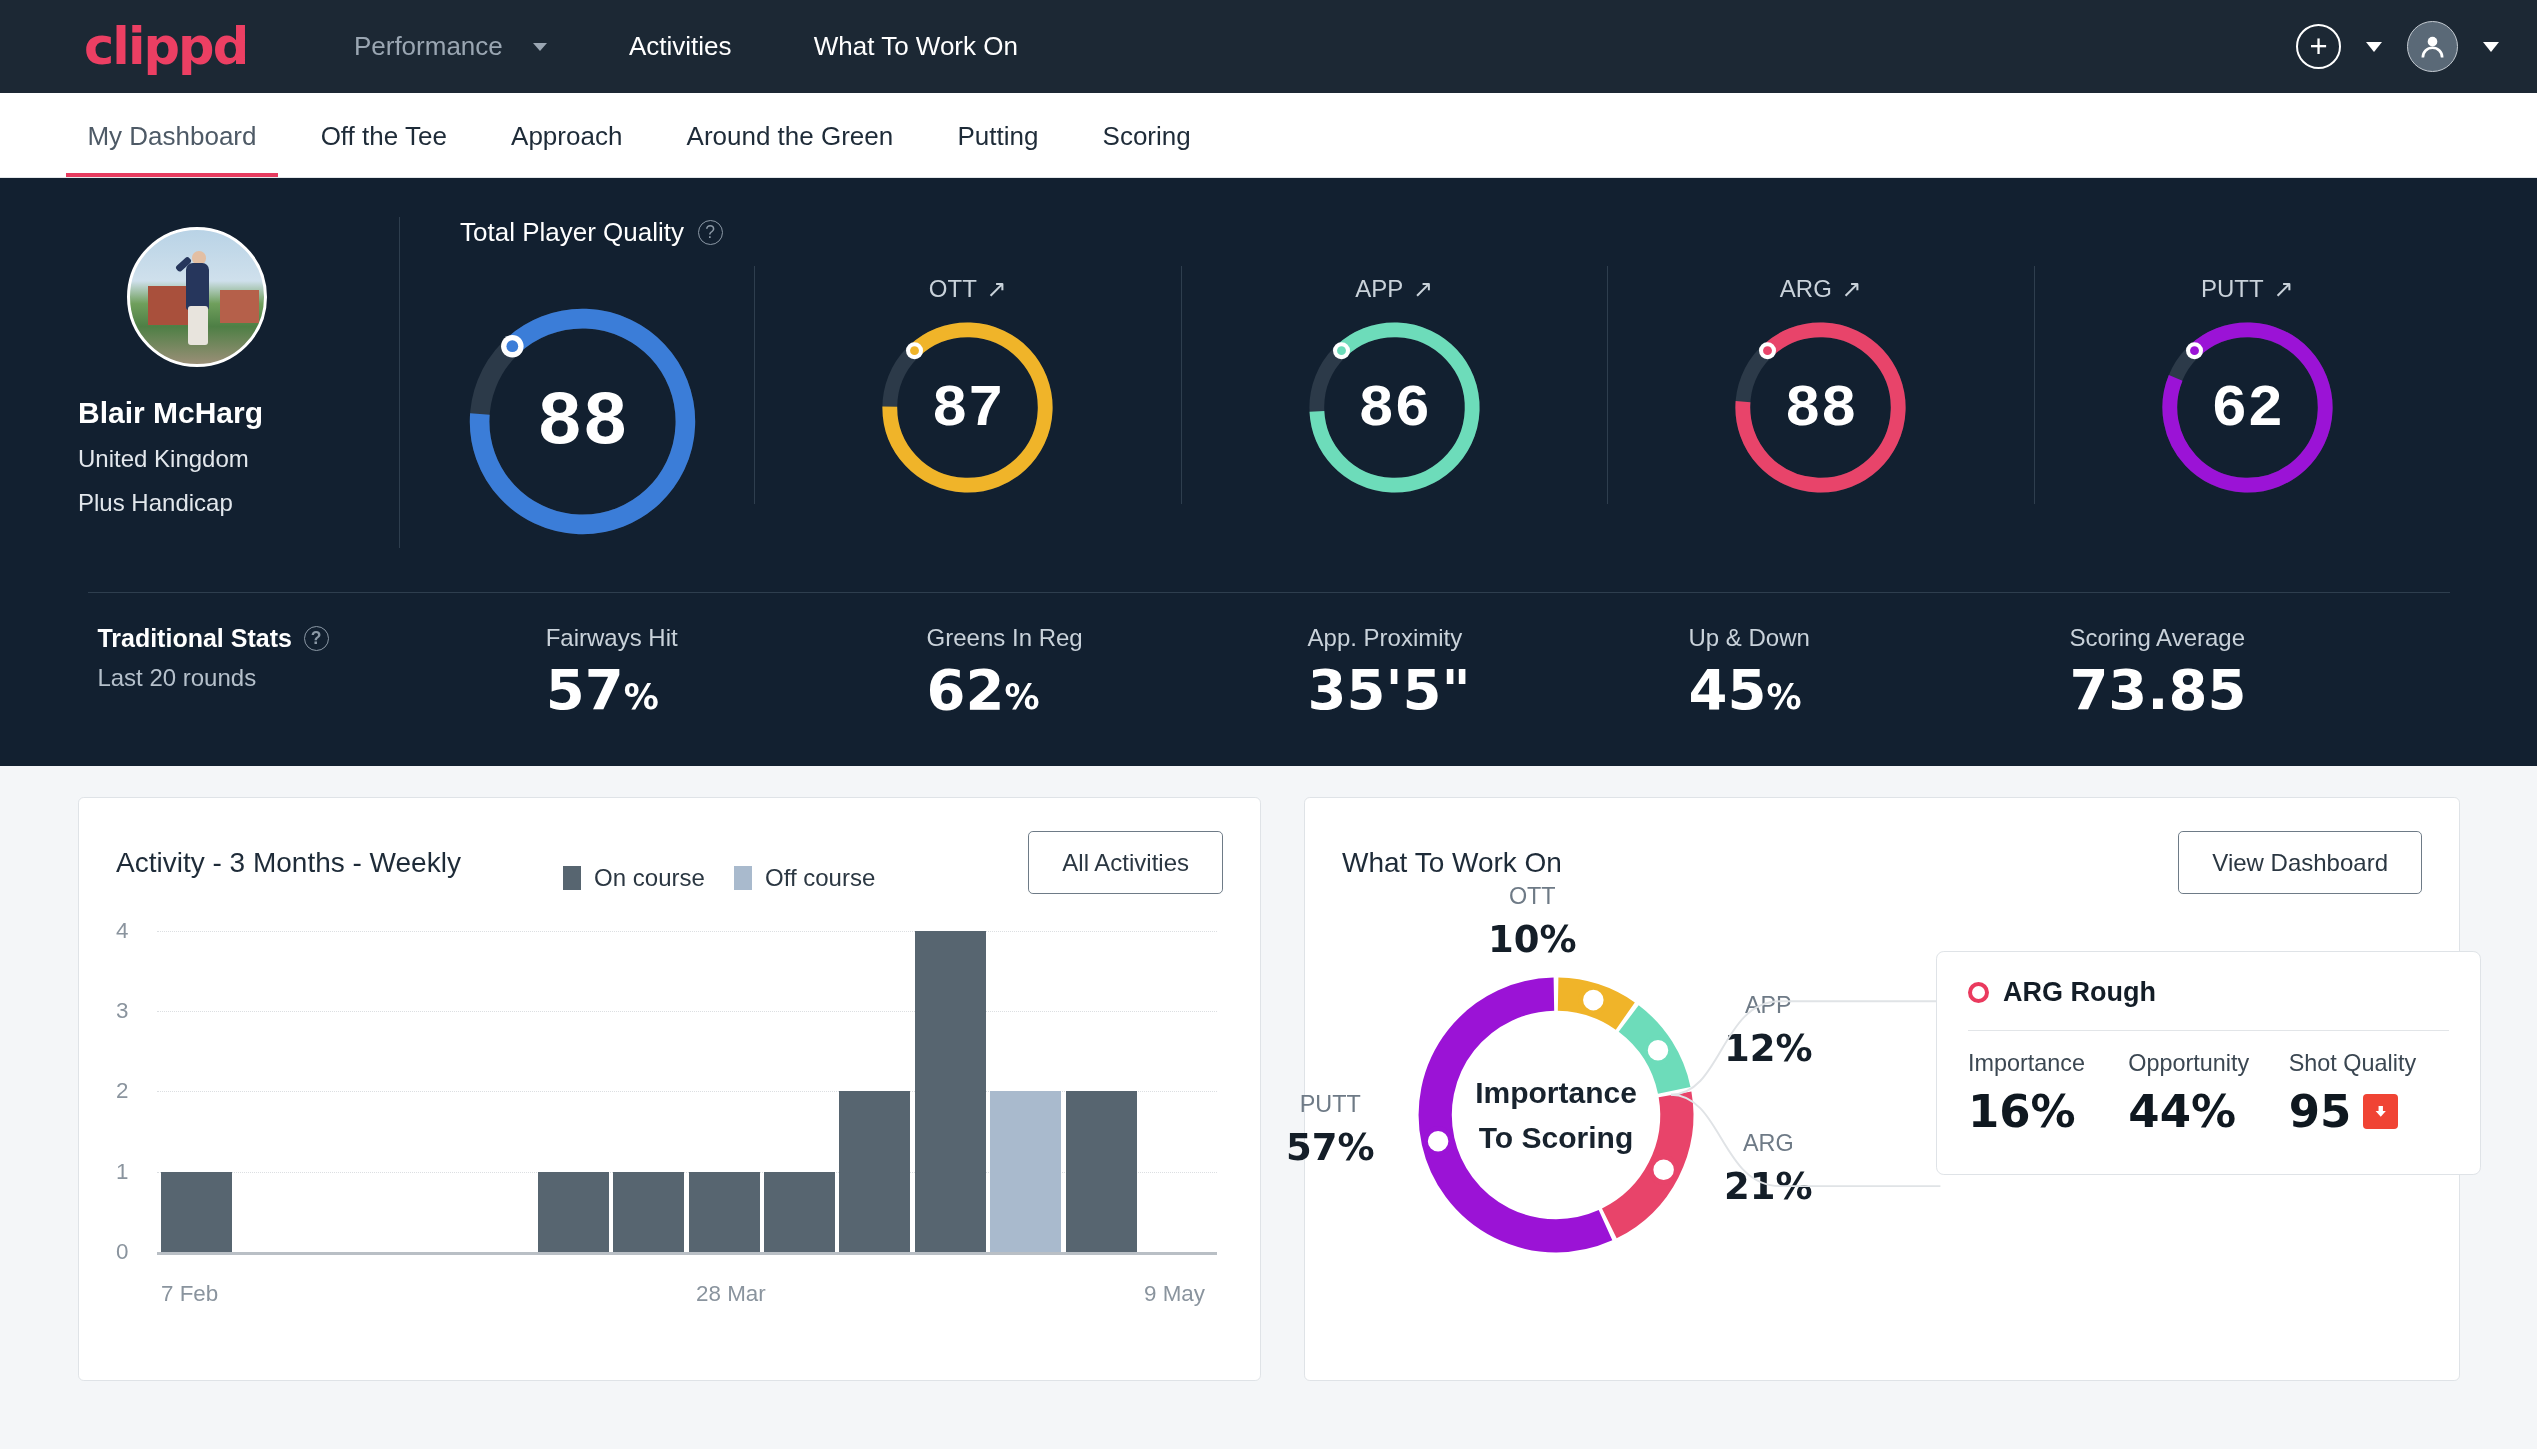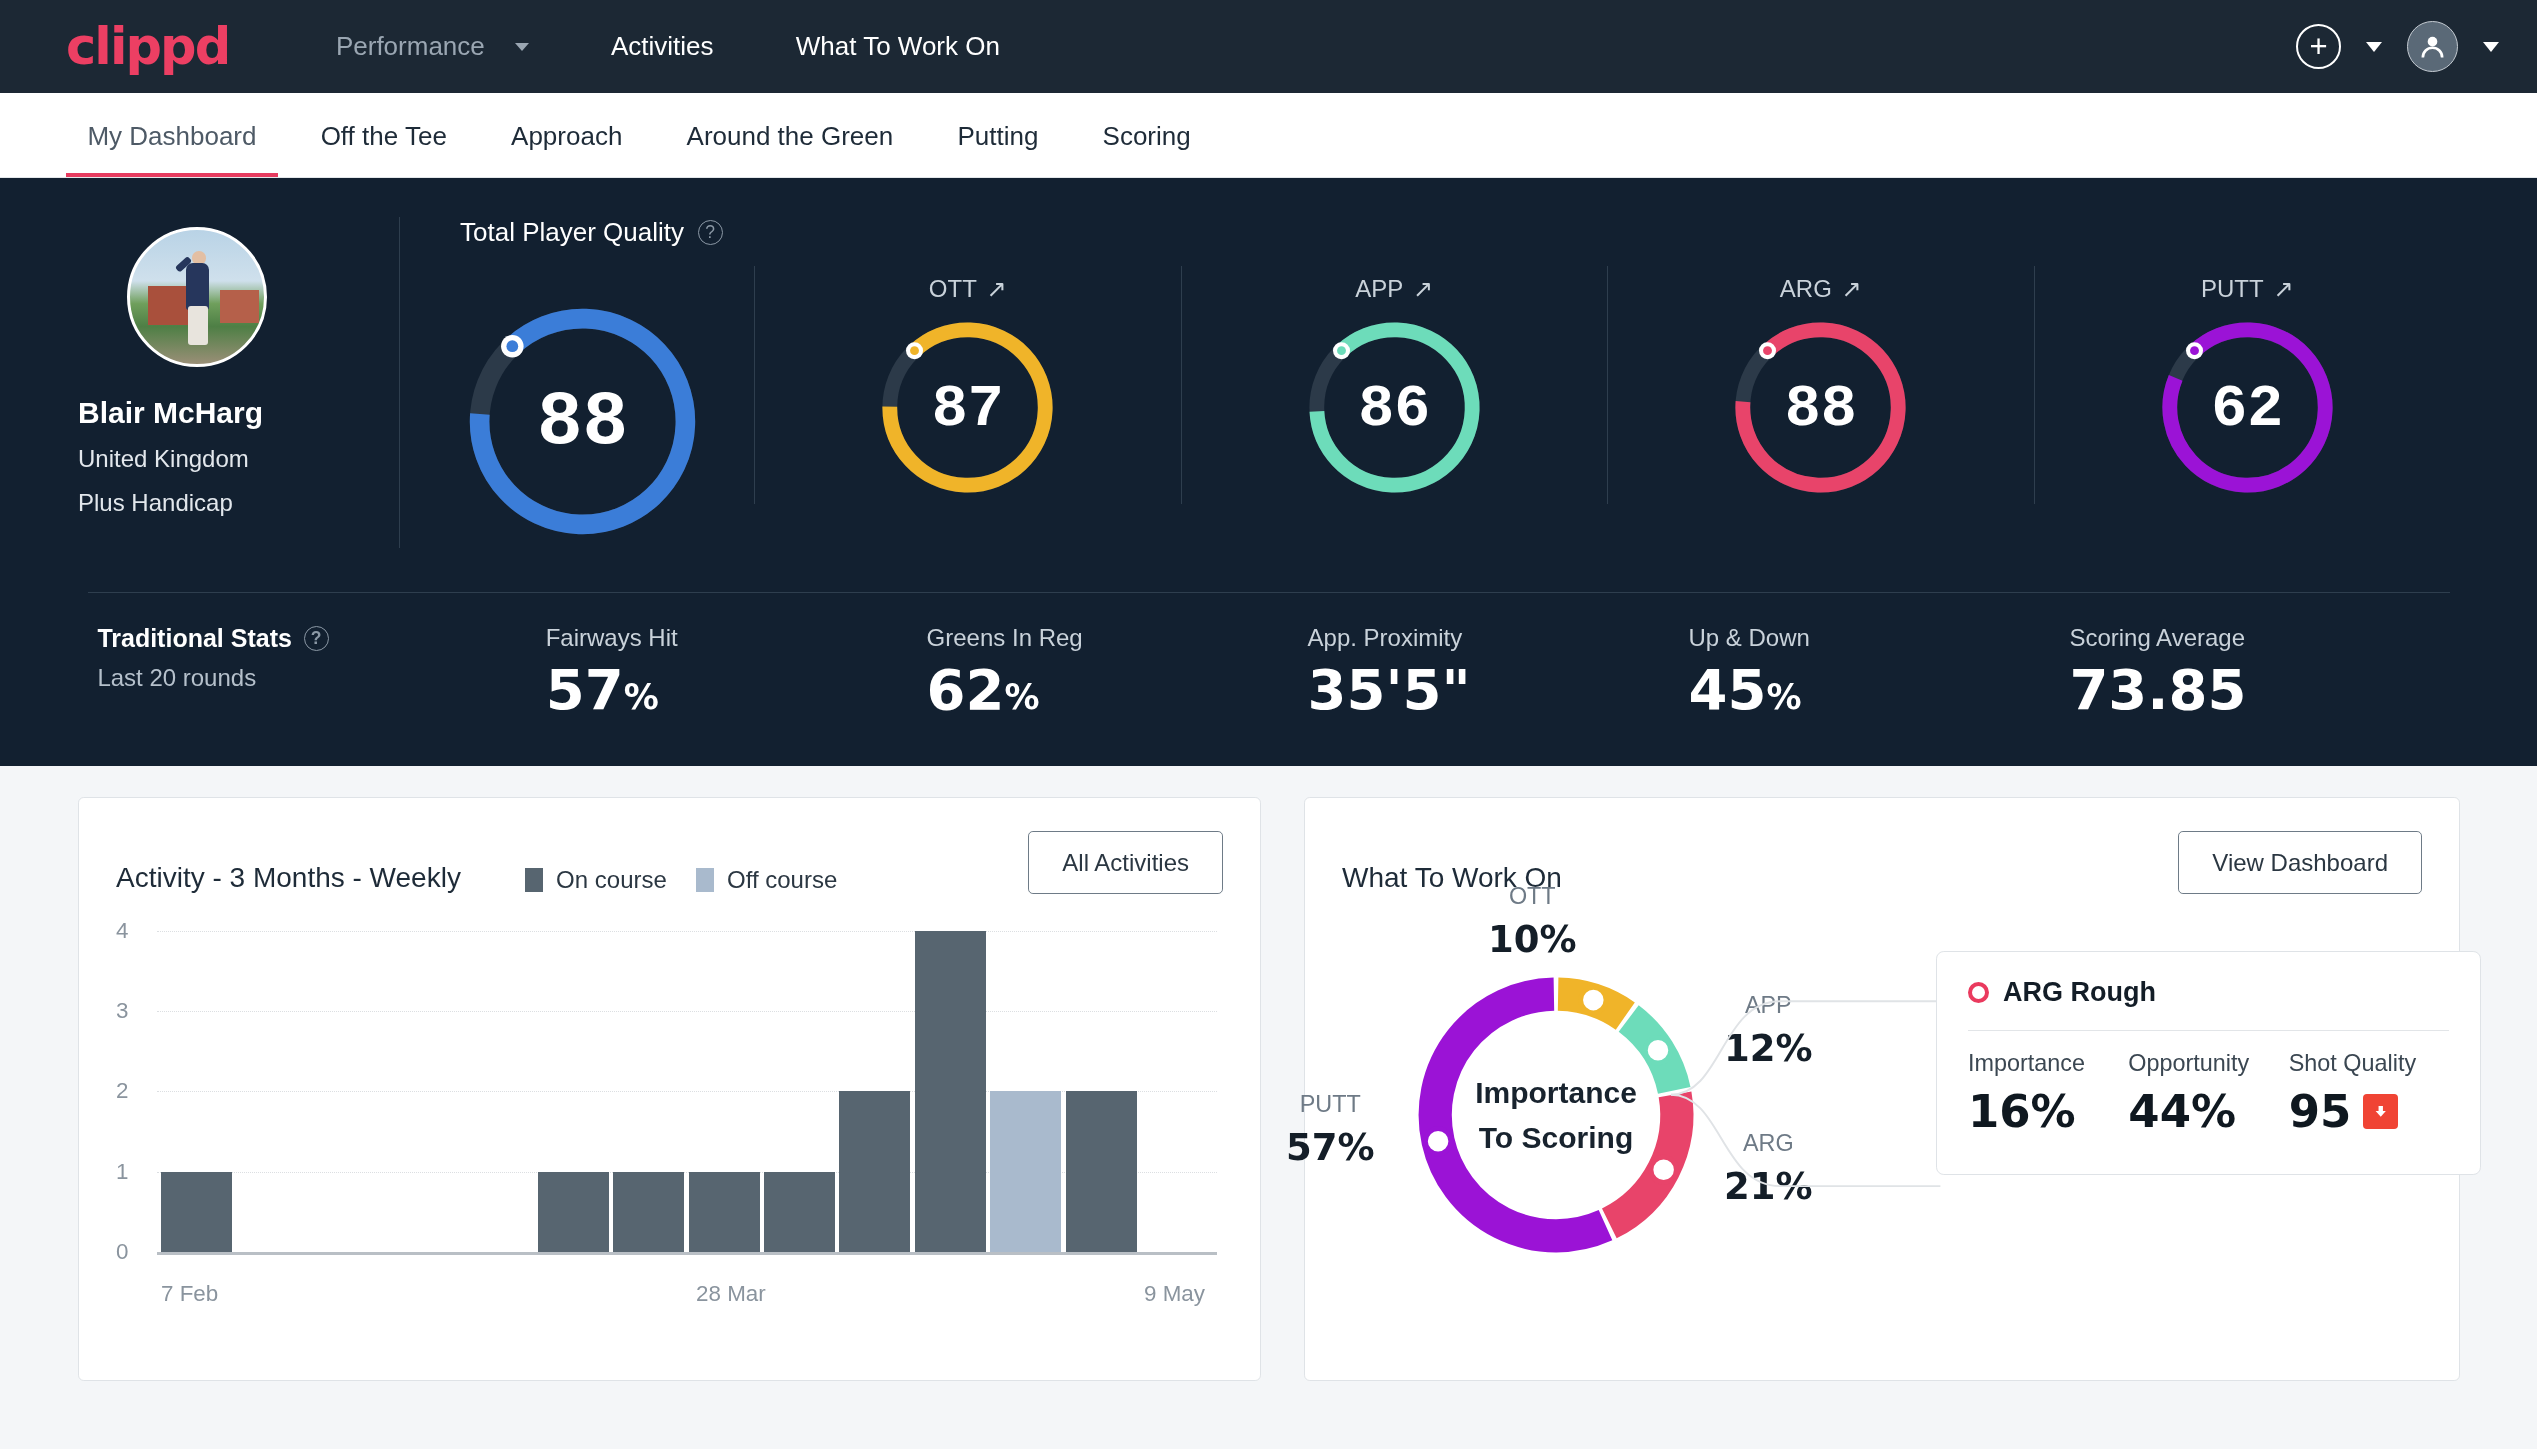--- a/index.html
+++ b/index.html
@@ -7,21 +7,21 @@
     width: 2538px; height: 1450px;
     font-family: "Liberation Sans", sans-serif;
     background: #f4f6f8;
     overflow: hidden;
   }
 
   
   .topnav {
     height: 93px; background: #1c2834;
     display: flex; align-items: center;
-    padding: 0 39px 0 66px;
+    padding: 0 39px 0 84px;
   }
   .logo {
     font-size: 51px; font-weight: bold; color: #ec3f63;
     letter-spacing: -1.9px; font-family: "DejaVu Sans", sans-serif;
     margin-right: 93px;
   }
   .navlinks { display: flex; align-items: center; gap: 55px; }
   .navlink {
     color: #fff; font-size: 26px; padding: 9.7px 13.6px; cursor: pointer;
     display: flex; align-items: center; gap: 30px; white-space: nowrap;
@@ -120,21 +120,21 @@
   .stat-v .pct { font-size: 35px; }
 
   
   .bottom { display: flex; gap: 43px; padding: 31px 78px 0 78px; }
   .card {
     background: #fff; border: 1px solid #dfe3e7; border-radius: 5.8px;
     padding: 33px 37px;
   }
   .card.left { width: 1183px; flex: 0 0 1183px; height: 584px; }
   .card.right { flex: 1; height: 584px; position: relative; }
-  .card-head { display: flex; align-items: flex-end; }
+  .card-head { display: flex; align-items: center; gap: 38px; }
   .card-title { font-size: 28px; color: #1e2b38; }
   .legend { display:flex; align-items:center; gap: 29px; margin-left: 64px; }
   .leg { display:flex; align-items:center; gap: 12.7px; font-size: 24px; color:#2b3742;margin-top:30px; }
   .swatch { width: 18.5px; height: 24px; display:inline-block; }
   .btn {
     margin-left: auto; border: 1.9px solid #6e7b87; border-radius: 4.9px;
     padding: 16.6px 33px; font-size: 24px; color: #2b3742; background:#fff;
     cursor: pointer; white-space: nowrap;
   }
 

